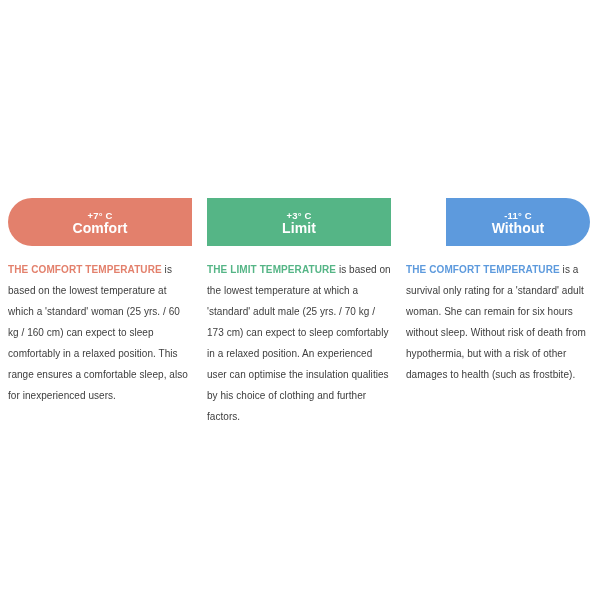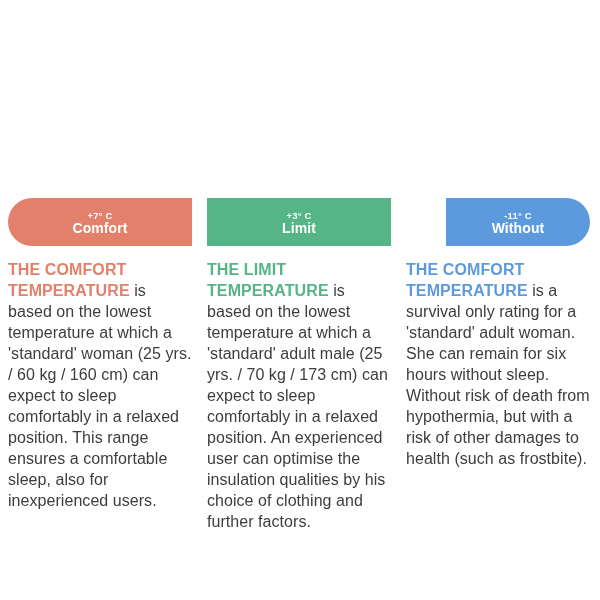--- a/index.html
+++ b/index.html
@@ -61,21 +61,21 @@
     letter-spacing: 0.2px;
   }
   .bar-label {
     font-size: 14px;
     font-weight: bold;
     line-height: 13px;
     letter-spacing: 0.1px;
   }
   .body-text {
     margin-top: 13px;
-    font-size: 16px;
+    font-size: 10px;
     line-height: 21px;
     color: #3d3d3d;
     letter-spacing: 0.05px;
   }
   .lead-in {
     font-weight: bold;
     letter-spacing: 0.1px;
   }
 </style>
 </head>

